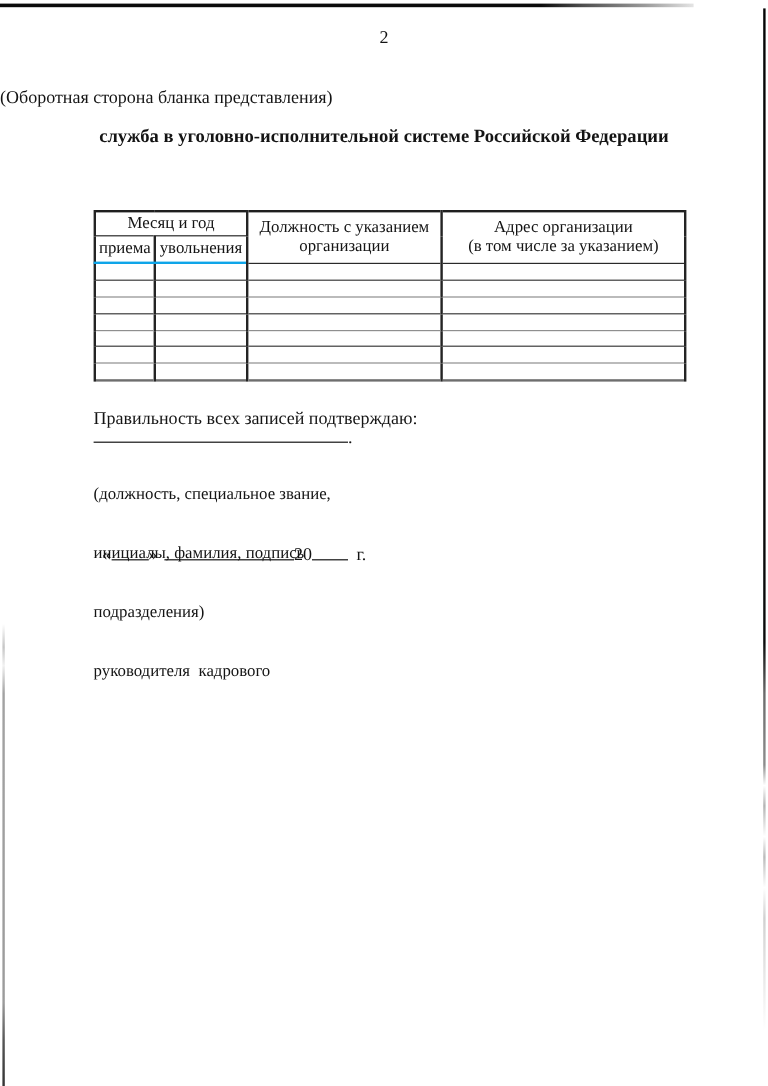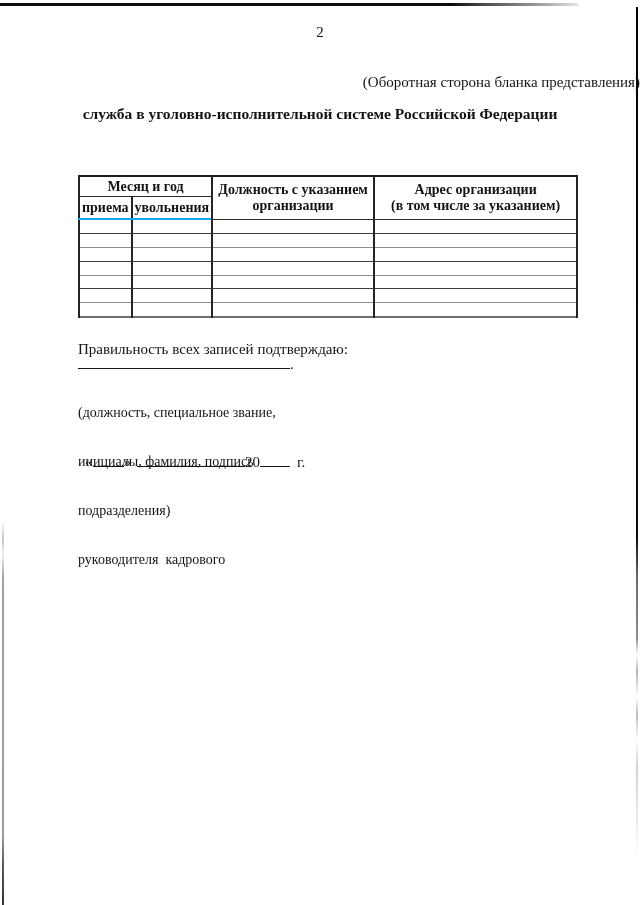--- a/index.html
+++ b/index.html
@@ -39,42 +39,42 @@
       #9b9b9b 82%, #575757 90%, #333 100%);
   }
 
   
   .page-number {
     position: absolute; top: 24px; left: 0; width: 100%;
     text-align: center; font-size: 15px;
   }
   .side-note {
     position: absolute; top: 74px; left: 0; width: 100%;
-    text-align: right; font-size: 15px;
+    text-align: left; font-size: 15px;
   }
   .doc-title {
     position: absolute; top: 104px; left: 0; width: 100%;
     text-align: center; font-weight: bold;
     font-size: 15.5px; line-height: 20px;
   }
 
   
   table.history {
     position: absolute; top: 175px; left: 78px;
     border-collapse: collapse; table-layout: fixed;
     border: 2px solid #1f1f1f;
     border-bottom-color: #6e6e6e;
   }
   table.history th, table.history td {
     border-left: 2px solid #242424;
     border-right: 2px solid #242424;
     padding: 0 2px;
   }
   table.history th {
-    font-weight: bold; font-size: 14px; line-height: 16px;
+    font-weight: normal; font-size: 14px; line-height: 16px;
     text-align: center; vertical-align: middle;
   }
   tr.hdr-top th { height: 19px; border-bottom: 1.5px solid #2a2a2a; }
   tr.hdr-sub th { height: 21px; border-bottom: 2px solid #0ea5e9; }
   th.rspan { border-bottom: 2px solid #1f1f1f; }
   table.history tbody td {
     height: 12.9px; border-bottom: 1px solid #8f8f8f;
   }
   table.history tbody tr:nth-child(odd) td { border-bottom-color: #3c3c3c; }
   table.history tbody tr:last-child td { border-bottom: none; }

